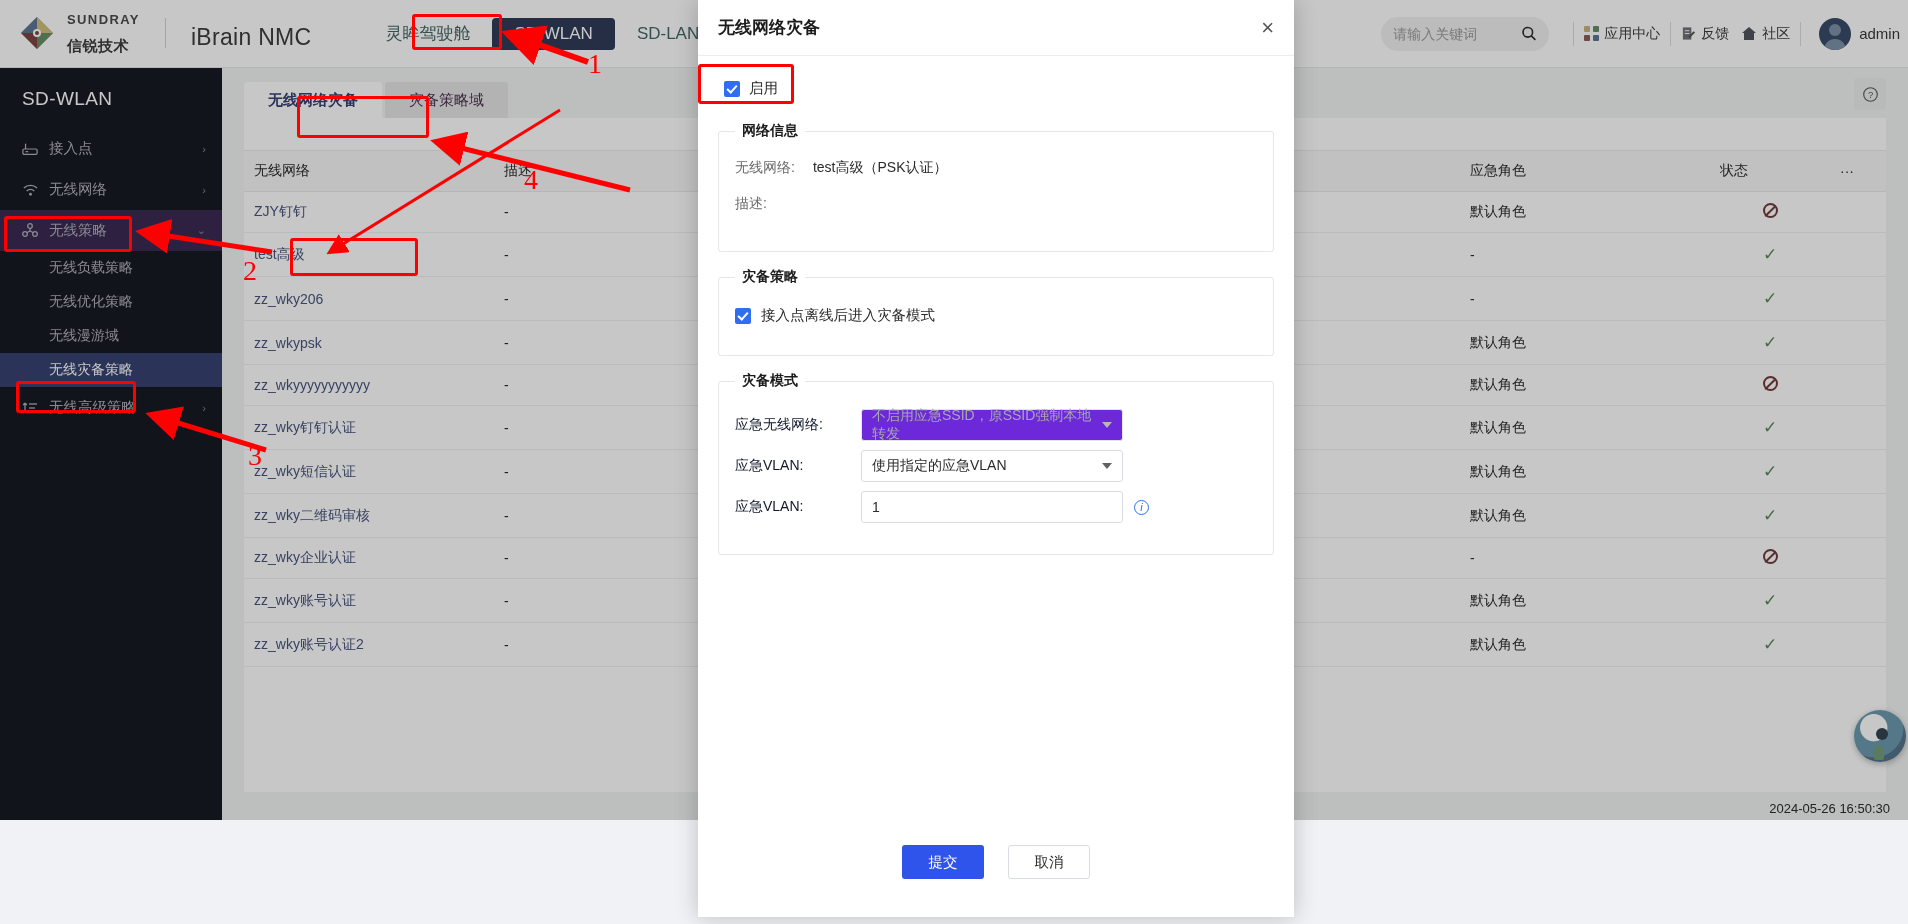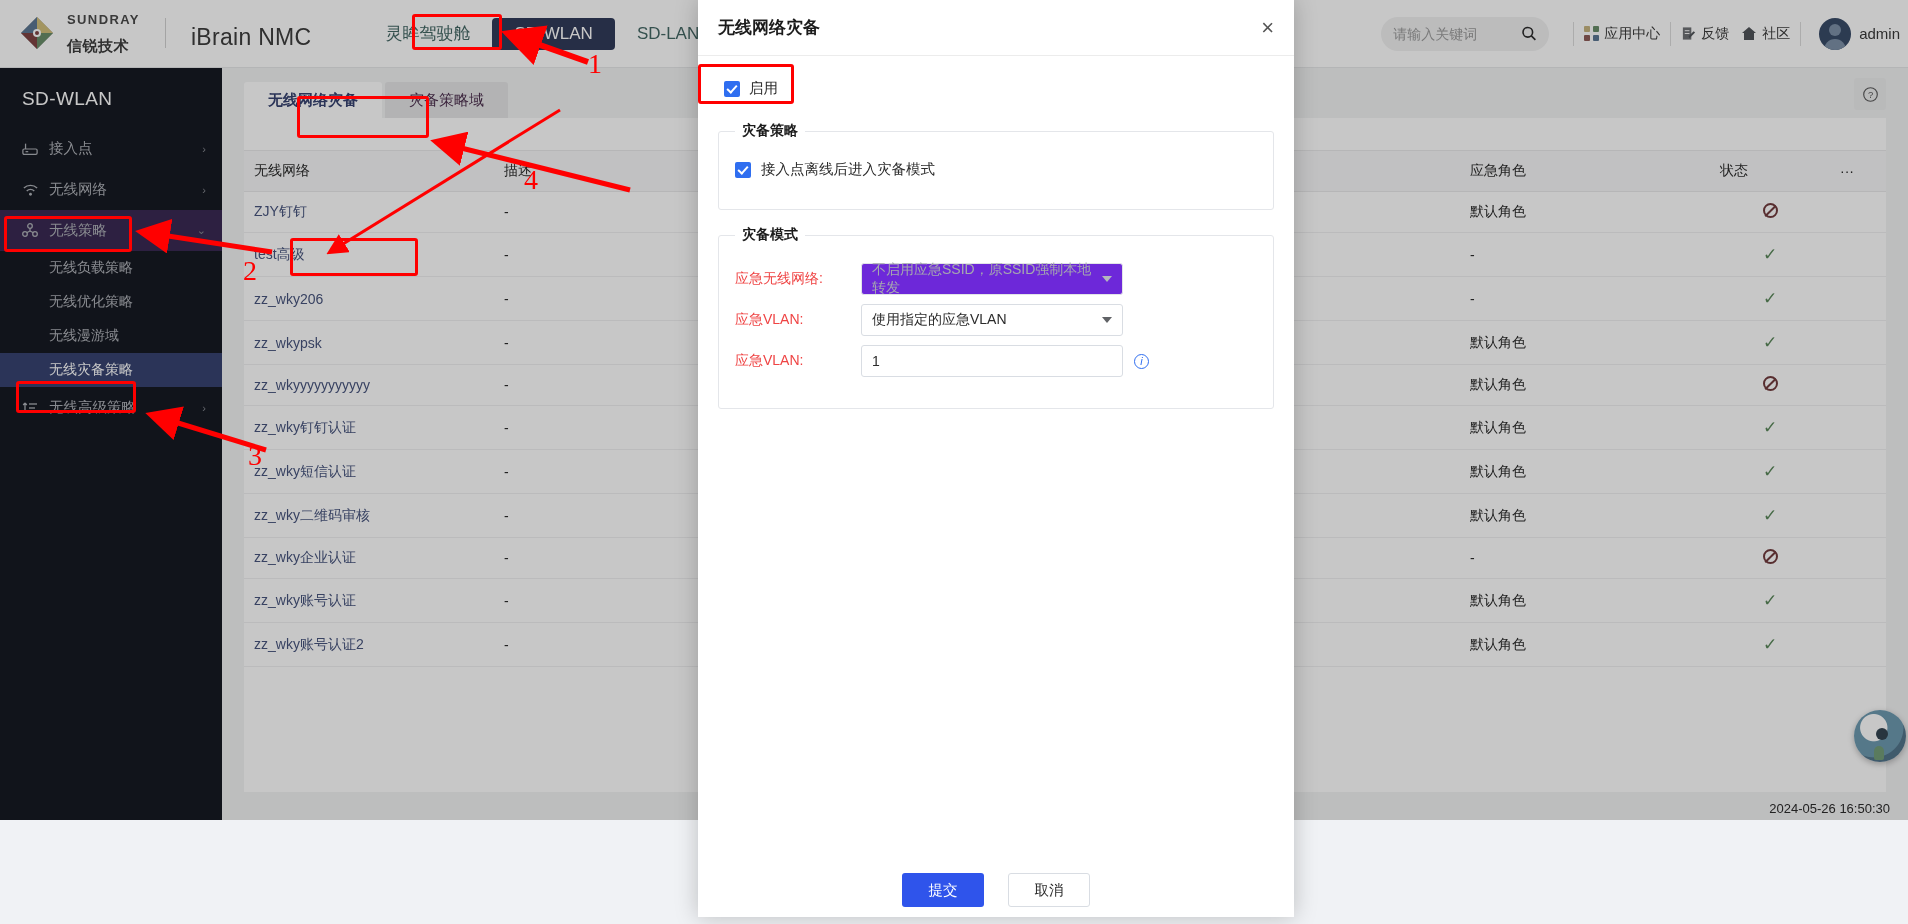--- a/index.html
+++ b/index.html
@@ -217,21 +217,21 @@
   fieldset.fs legend {
     font-size: 14px; font-weight: bold; color: #1c1c1c; padding: 0 7px;
   }
   .info-line { display: flex; font-size: 14px; color: #555; padding: 9px 0; }
   .info-line .lbl { color: #6b6b6b; margin-right: 18px; }
   .info-line .val { color: #2b2b2b; }
   .fs-row { display: flex; align-items: center; gap: 10px; padding: 6px 0 4px 0; }
 
   .form-row { display: flex; align-items: center; margin: 9px 0; }
   .form-row .flbl {
-    width: 126px; font-size: 14px; color: #ef4444; flex: 0 0 auto;
+    width: 126px; font-size: 14px; color: #0f172a; flex: 0 0 auto;
   }
   .sel, .txt {
     flex: 0 0 auto; width: 262px; height: 32px;
     border: 1px solid #d9dde3; border-radius: 3px; background: #fff;
     display: flex; align-items: center; padding: 0 10px;
     font-size: 14px; color: #2b2b2b; position: relative; cursor: pointer;
   }
   .sel.disabled { background: #6d28d9; color: #a6a9ae; cursor: not-allowed; border-color: #e2e4e8; }
   .sel .caret {
     margin-left: auto; width: 0; height: 0;
@@ -244,21 +244,21 @@
     background: transparent; font-family: "Liberation Sans", sans-serif;
   }
   .info-i {
     margin-left: 11px; width: 15px; height: 15px; border-radius: 50%;
     border: 1px solid #2f6ef0; color: #2f6ef0; font-size: 11px;
     display: flex; align-items: center; justify-content: center;
     font-style: italic; cursor: pointer; flex: 0 0 auto;
   }
 
   .modal-foot {
-    flex: 0 0 auto; height: 72px; display: flex; align-items: flex-end;
+    flex: 0 0 auto; height: 72px; display: flex; align-items: flex-start;
     justify-content: center; gap: 24px; padding-bottom: 10px;
   }
   .btn {
     min-width: 82px; height: 34px; border-radius: 3px; font-size: 14.5px;
     display: flex; align-items: center; justify-content: center; cursor: pointer;
     border: 1px solid transparent;
   }
   .btn-primary { background: #2f54eb; color: #fff; }
   .btn-default { background: #fff; color: #2b2b2b; border-color: #d9dde3; }
 
@@ -543,20 +543,31 @@
       <div class="modal-title">无线网络灾备</div>
       <div class="modal-close">×</div>
     </div>
 
     <div class="modal-body">
       <div class="enable-row">
         <span class="cbx"></span>
         <span class="enable-lbl">启用</span>
       </div>
 
+      <fieldset class="fs">
+        <legend>网络信息</legend>
+        <div class="info-line">
+          <span class="lbl">无线网络:</span>
+          <span class="val">test高级（PSK认证）</span>
+        </div>
+        <div class="info-line" style="padding-bottom:22px">
+          <span class="lbl">描述:</span>
+          <span class="val"></span>
+        </div>
+      </fieldset>
 
       <fieldset class="fs">
         <legend>灾备策略</legend>
         <div class="fs-row" style="padding:10px 0 14px 0">
           <span class="cbx"></span>
           <span class="enable-lbl">接入点离线后进入灾备模式</span>
         </div>
       </fieldset>
 
       <fieldset class="fs">

